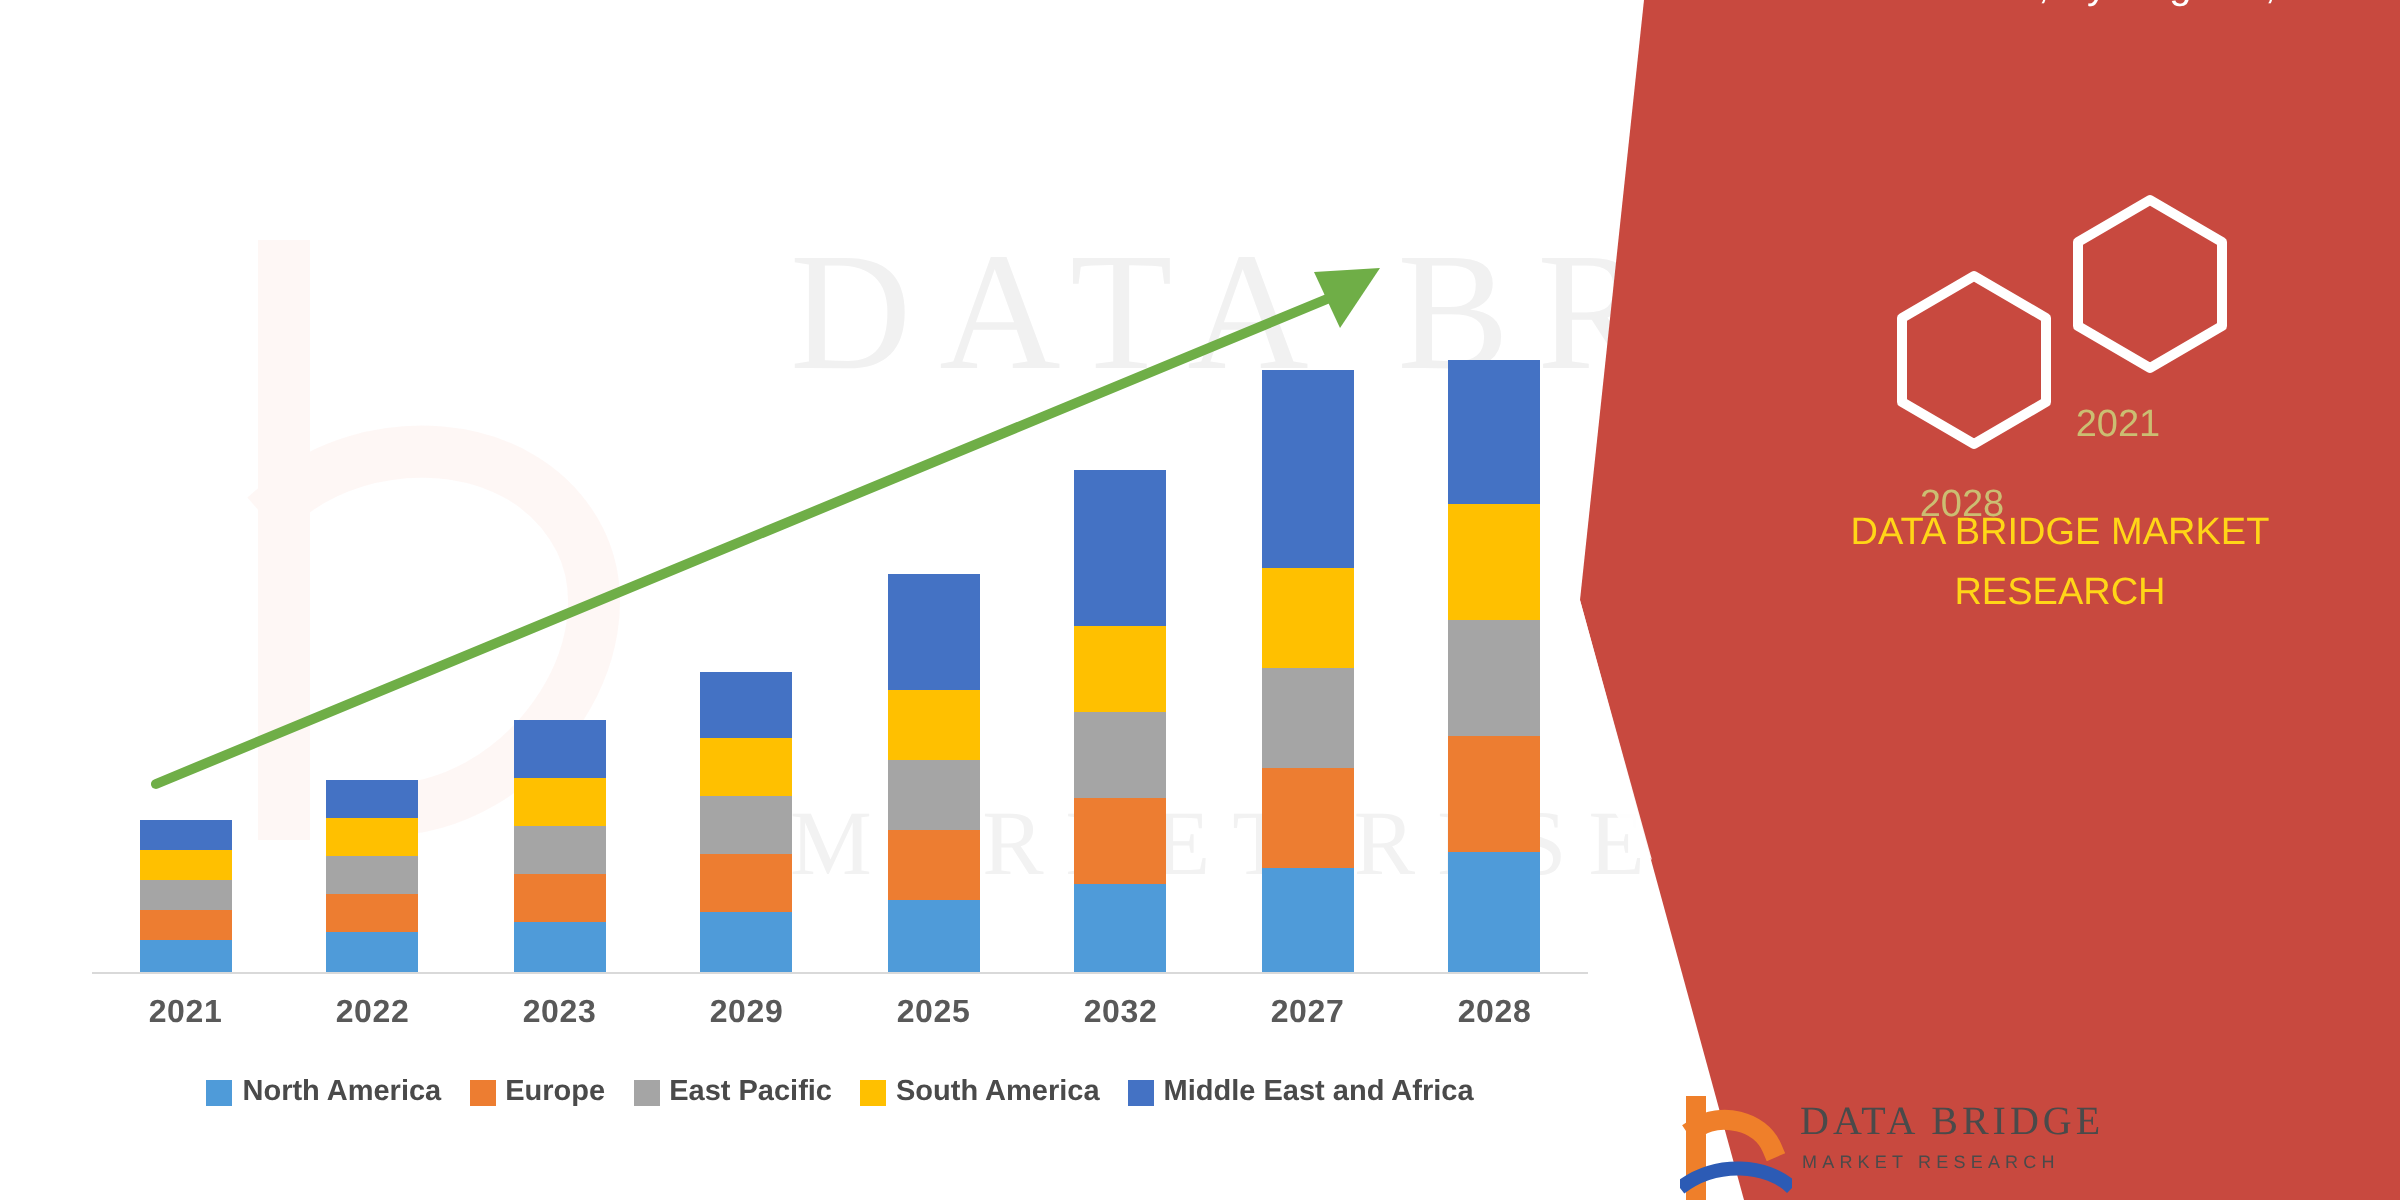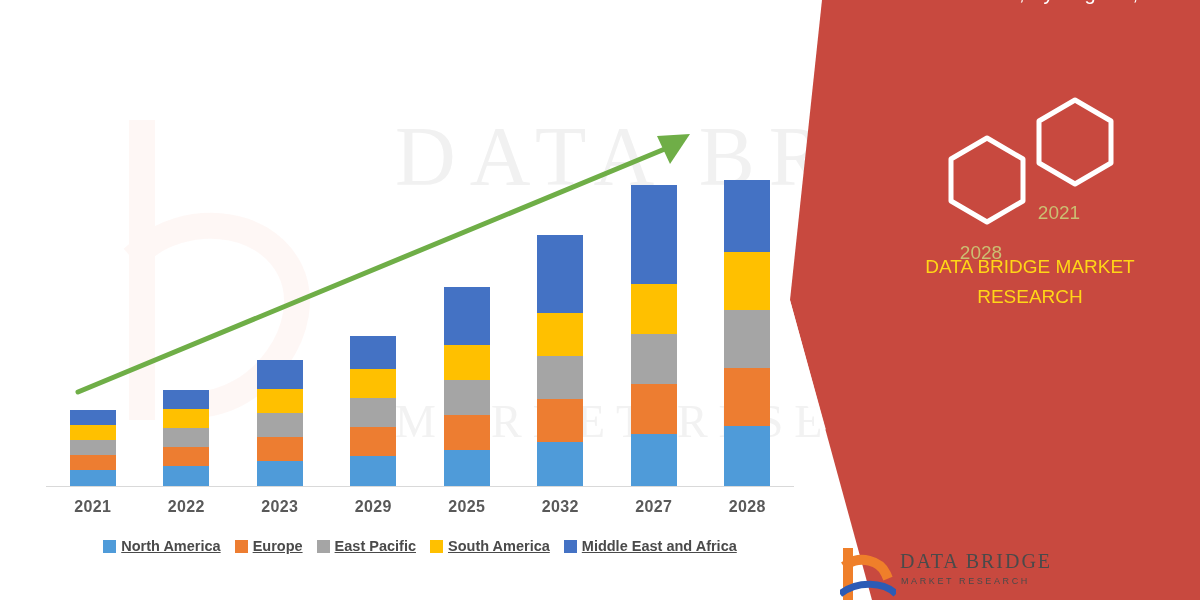--- a/index.html
+++ b/index.html
@@ -190,21 +190,20 @@
   }
   .legend-swatch {
     width: 13px;
     height: 13px;
     flex: 0 0 13px;
   }
   .legend-text {
     font-size: 14.5px;
     color: #4a4a4a;
     font-weight: 700;
-    text-decoration: underline;
   }
 
   
   .growth-arrow {
     position: absolute;
     left: 0; top: 0;
     width: 800px;
     height: 600px;
     pointer-events: none;
   }

